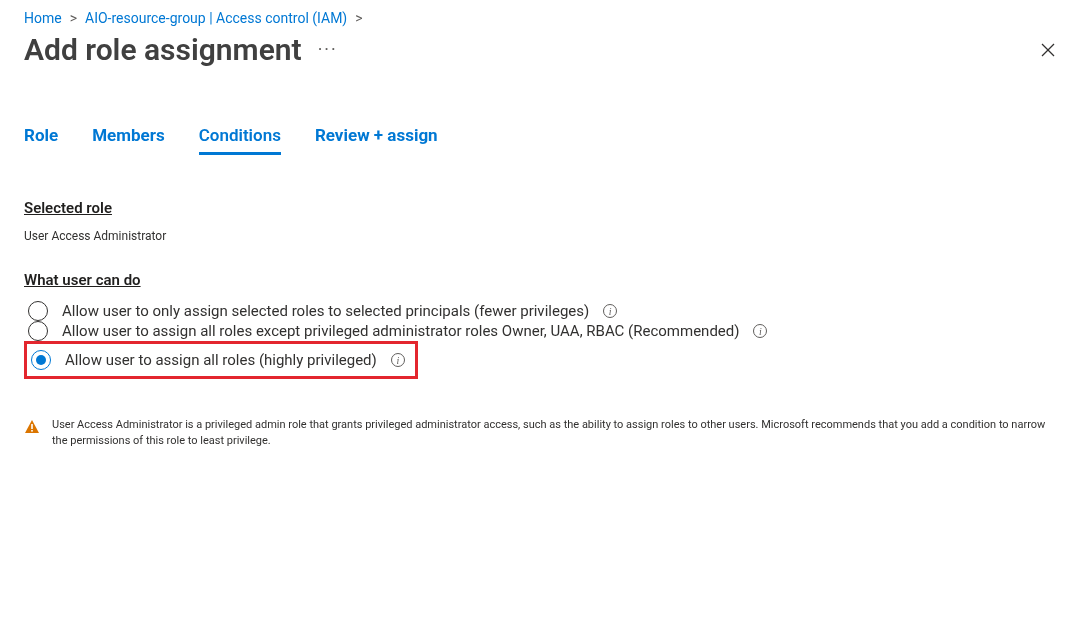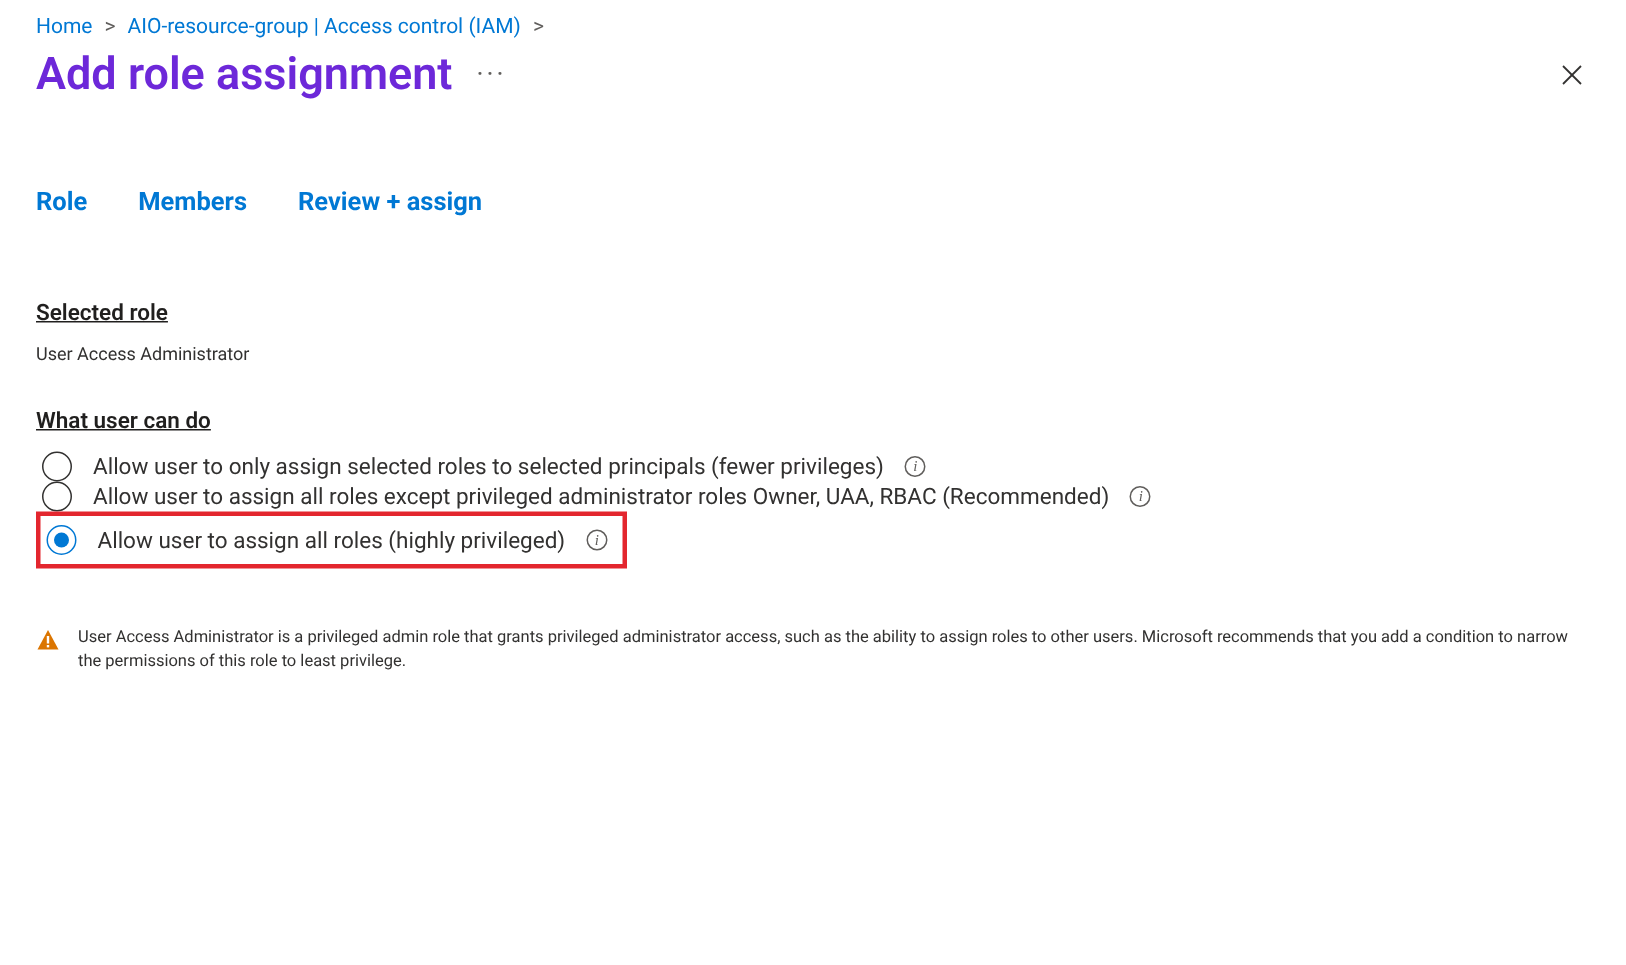--- a/index.html
+++ b/index.html
@@ -23,21 +23,21 @@
   .title-row {
     display: flex;
     align-items: center;
     justify-content: space-between;
     margin-bottom: 54px;
   }
   .title-left { display: flex; align-items: center; gap: 16px; }
   h1.page-title {
     font-size: 30px;
     font-weight: 600;
-    color: #6d28d9;
+    color: #404040;
   }
   .more-dots { color: #605e5c; cursor: pointer; font-size: 18px; letter-spacing: 2px; }
   .close-x {
     cursor: pointer;
     width: 24px; height: 24px;
     display: flex; align-items: center; justify-content: center;
     color: #605e5c;
   }
   .close-x svg { width: 14px; height: 14px; }
   .tabs {
@@ -156,20 +156,21 @@
     <svg viewBox="0 0 14 14">
         <line x1="1" y1="1" x2="13" y2="13" stroke="#323130" stroke-width="1.2"></line>
         <line x1="13" y1="1" x2="1" y2="13" stroke="#323130" stroke-width="1.2"></line>
       </svg>
   </span>
 </div>
 
 <div class="tabs">
   <div class="tab">Role</div>
   <div class="tab">Members</div>
+  <div class="tab active">Conditions</div>
   <div class="tab">Review + assign</div>
 </div>
 
 <div class="section-label">Selected role</div>
 <div class="selected-role-value">User Access Administrator</div>
 
 <div class="section-label">What user can do</div>
 <div class="options">
 
   <label class="radio-row">

